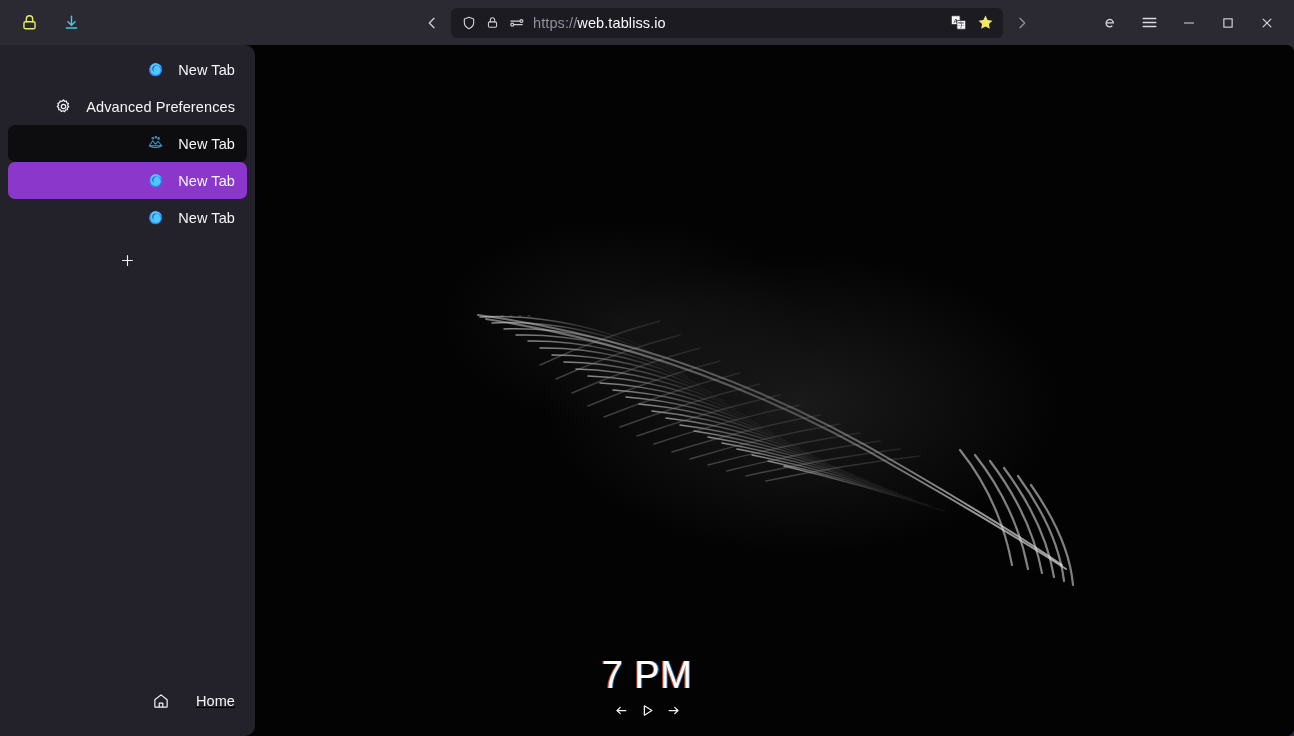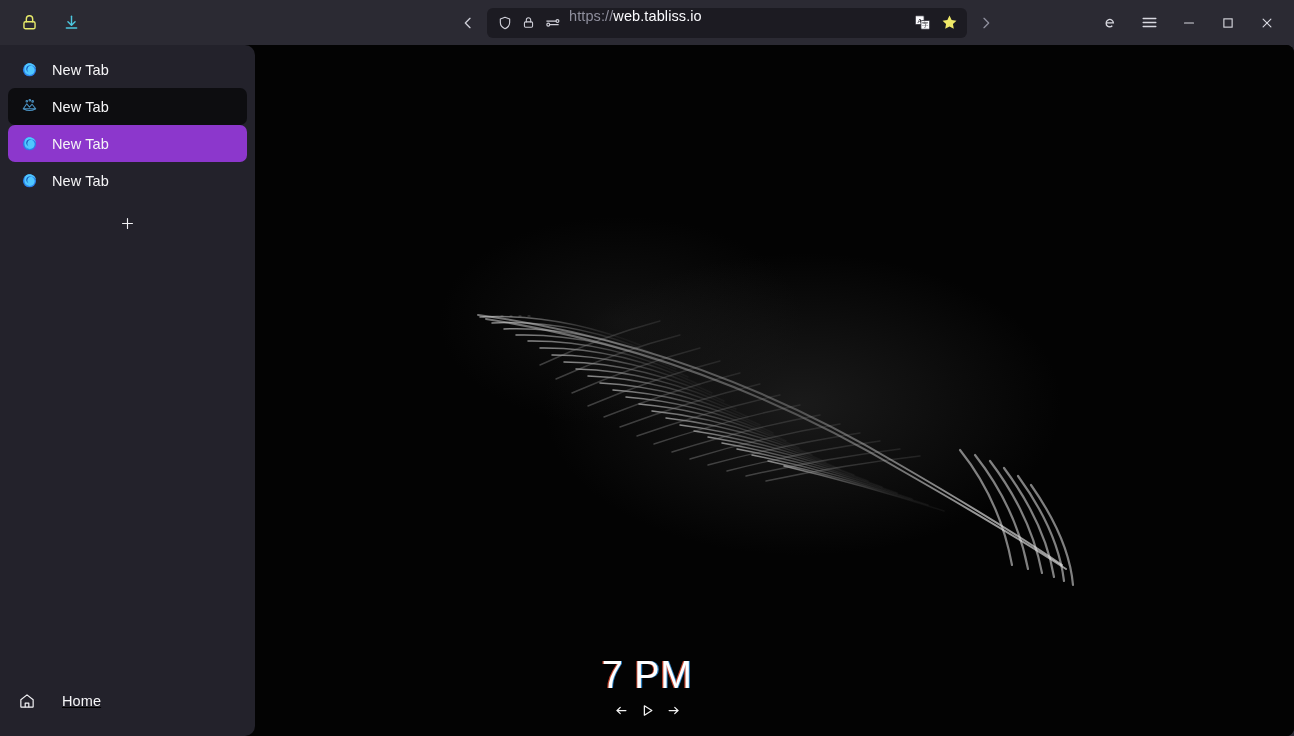--- a/index.html
+++ b/index.html
@@ -55,25 +55,26 @@
 
   .nav-arrow {
     width: 30px; height: 30px;
     display: flex; align-items: center; justify-content: center;
     color: #8f8f9d;
     flex: 0 0 auto;
   }
   .nav-arrow.enabled { color: #cfcfd8; }
 
   .urlbar {
-    width: 480px;
+    width: 552px;
     height: 30px;
     background: #1c1b22;
     border-radius: 6px;
     display: flex;
+    align-items: center;
     padding: 0 8px 0 10px;
     gap: 8px;
   }
 
   .urlbar .ico { flex: 0 0 auto; display: flex; align-items: center; }
 
   .url-text {
     flex: 1 1 auto;
     font-size: 14.5px;
     color: #fbfbfe;
@@ -177,20 +178,21 @@
     height: 37px;
     display: flex;
     align-items: center;
     gap: 14px;
     padding: 0 12px;
     border-radius: 7px;
     color: #f5f5f7;
     font-size: 14.5px;
     letter-spacing: 0.1px;
     white-space: nowrap;
+    justify-content: flex-end;
   }
   .side-row.active-dark { background: #0d0d10; }
   .side-row.active-purple { background: #8c37cc; }
 
   .side-row .ic {
     width: 18px; height: 18px;
     flex: 0 0 auto;
     display: flex; align-items: center; justify-content: center;
   }
 
@@ -419,20 +421,29 @@
       <span class="ic">
         <svg width="17" height="17" viewBox="0 0 24 24">
           <circle cx="12" cy="12.4" r="9.3" fill="#2a7fe8"></circle>
           <path d="M12 3.1c4.6 0 8.6 3.3 9.2 7.8-1.1-3.1-4.2-5.2-7.6-4.6 2.9.5 5 2.6 5.6 5.2.7 3-.9 6.2-3.8 7.5-3.3 1.5-7.2.2-8.9-2.9 1.3 3.1 4.3 5.1 7.6 5.1-5.1 0-9.3-4.2-9.3-9.3S6.9 3.1 12 3.1z" fill="#50c8ff"></path>
           <path d="M8.4 8.1c1.6-1.9 4.3-2.4 6.4-1.2-2.4-.3-4.7 1-5.6 3.2-.9 2.3 0 4.9 2.1 6.1-2.6-.6-4.3-3.2-3.8-5.8.2-.9.5-1.7.9-2.3z" fill="#1452b8"></path>
         </svg>
       </span>
       <span>New Tab</span>
     </div>
 
+    <div class="side-row">
+      <span class="ic">
+        <svg width="17" height="17" viewBox="0 0 24 24" fill="none" stroke="#f2f2f5" stroke-width="1.7" stroke-linejoin="round">
+          <circle cx="12" cy="12" r="3.1"></circle>
+          <path d="M12 2.6l1.5 2.2 2.6-.6.5 2.6 2.4 1.1-1.2 2.4 1.6 2.1-2.1 1.6.2 2.6-2.6.3-1.3 2.3-2.3-1.2-2.4 1.1-1.1-2.4-2.6-.4.1-2.6-2-1.7 1.7-2-1-2.4 2.5-.9.7-2.5 2.5.7z"></path>
+        </svg>
+      </span>
+      <span>Advanced Preferences</span>
+    </div>
 
     <div class="side-row active-dark">
       <span class="ic">
         <svg width="17" height="17" viewBox="0 0 24 24" fill="none" stroke="#4b93c4" stroke-width="1.5" stroke-linejoin="round">
           <path d="M3.2 15.2 L8.2 8.2 L12 13 L15.6 8.8 L20.8 15.2 Z"></path>
           <circle cx="8.2" cy="4.6" r="1.1"></circle>
           <circle cx="12.4" cy="3.2" r="1.1"></circle>
           <circle cx="16.4" cy="4.8" r="1.1"></circle>
           <path d="M3.2 15.2 Q12 20.2 20.8 15.2"></path>
         </svg>

